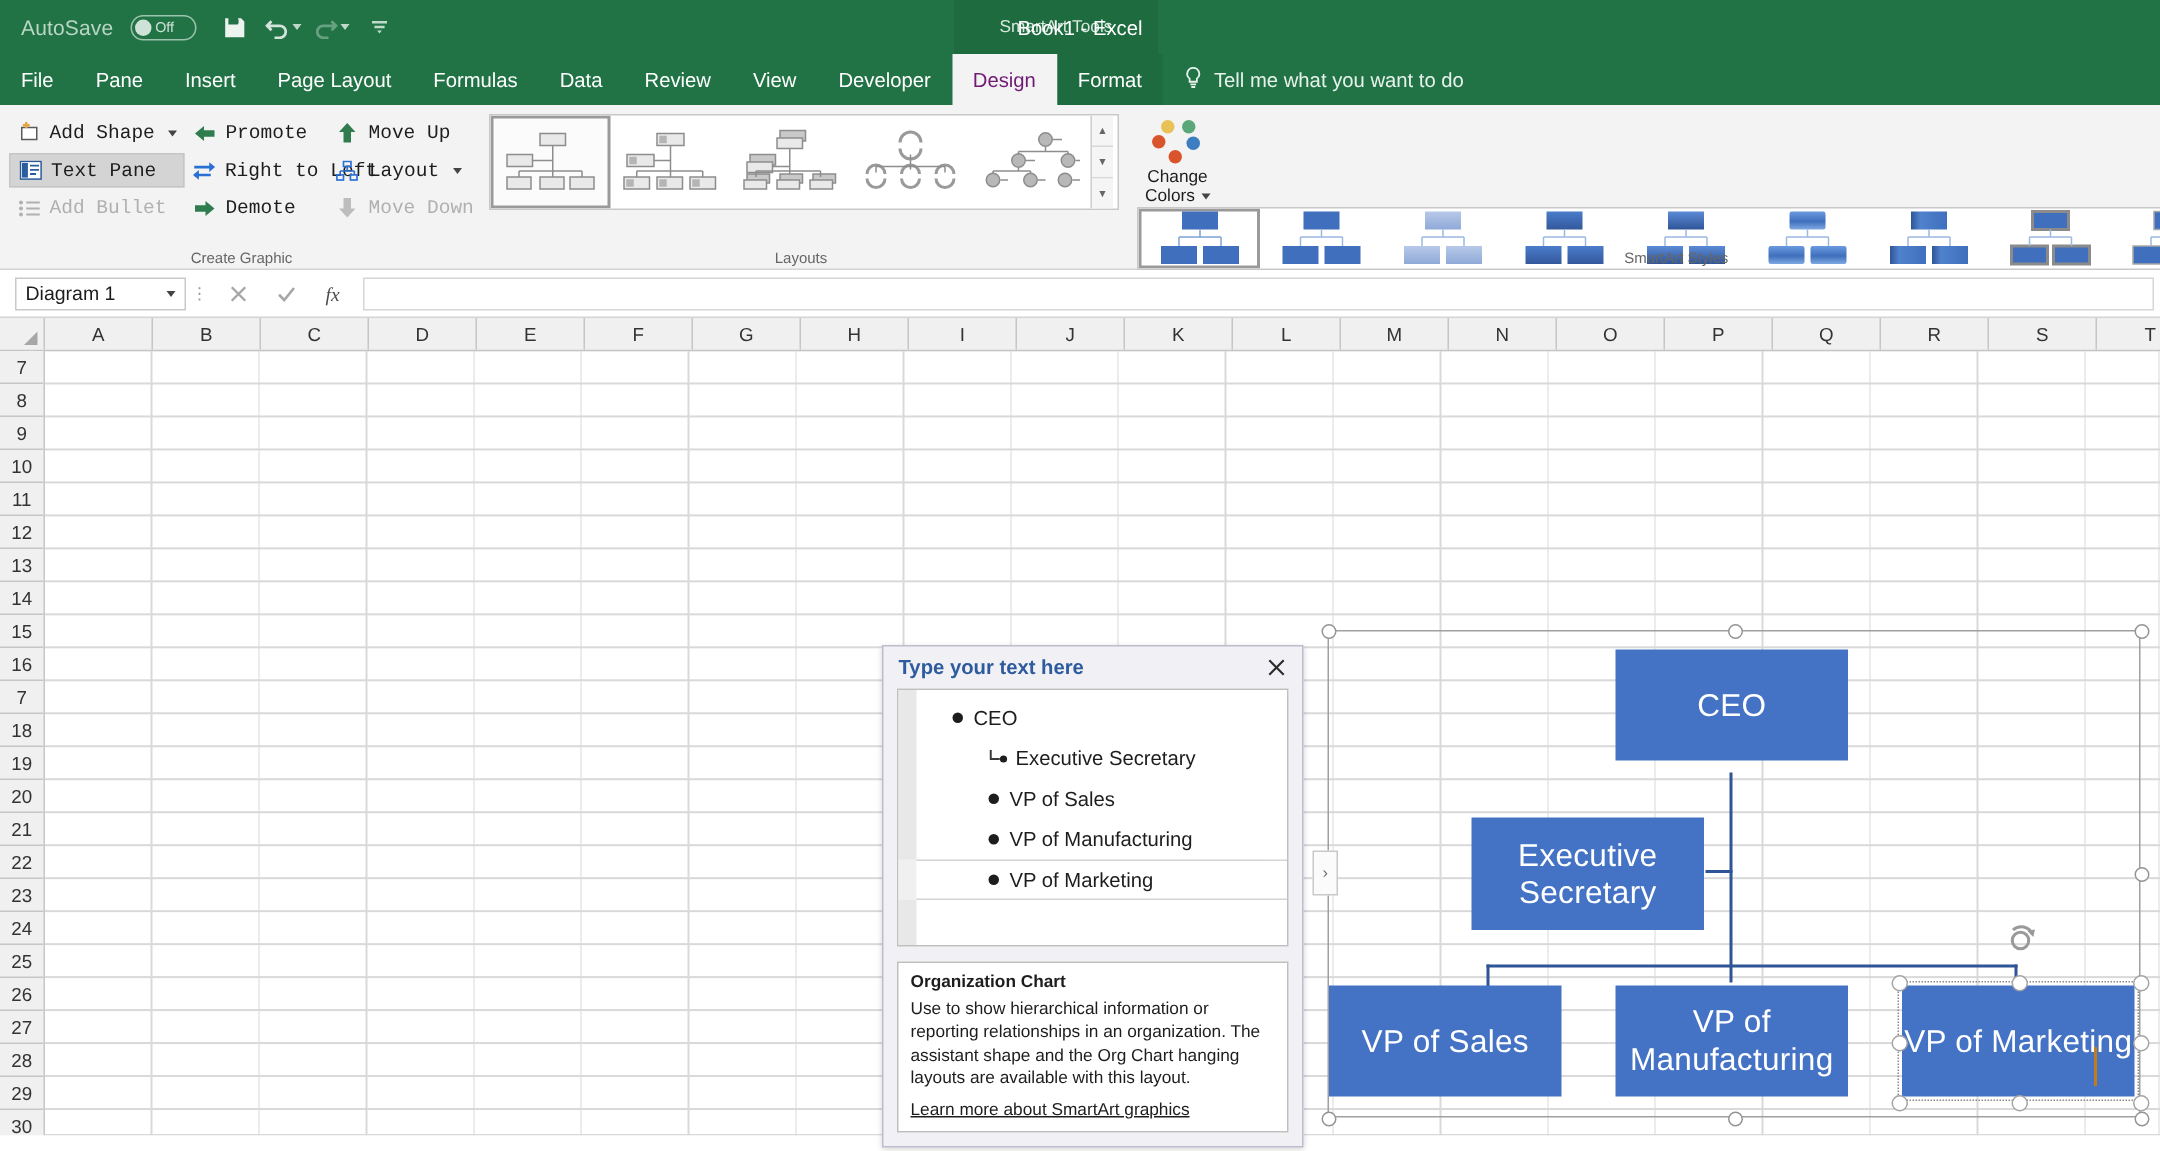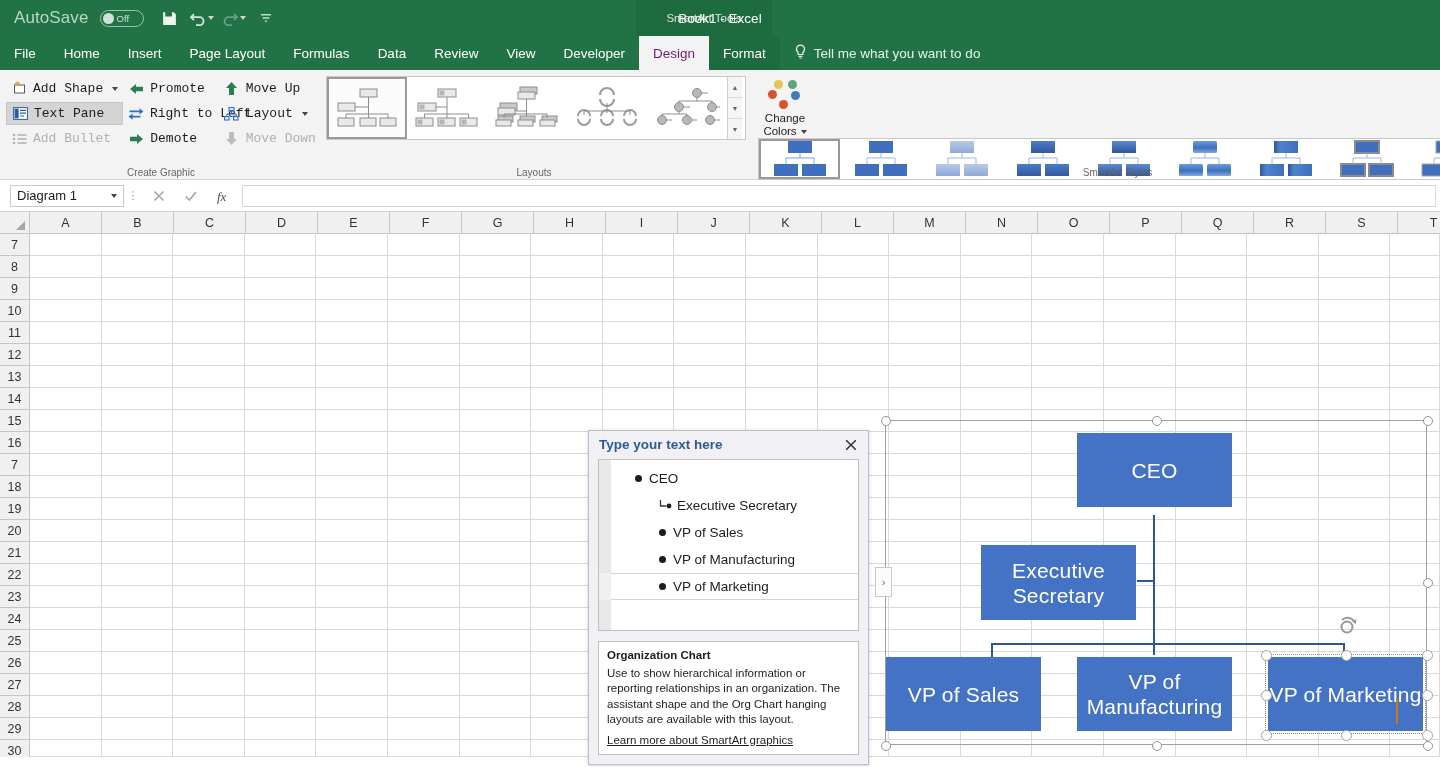--- a/index.html
+++ b/index.html
@@ -15,21 +15,21 @@
   .titlebar {
     position: relative;
     height: 36px;
     background: #217346;
     display: flex;
     align-items: center;
     color: #ffffff;
   }
   .qat { display: flex; align-items: center; padding-left: 14px; gap: 4px; height: 100%; }
   .autosave-label {
-    font-size: 17px; color: #b9d6c4; margin-right: 7px; letter-spacing: .1px;
+    font-size: 14px; color: #b9d6c4; margin-right: 7px; letter-spacing: .1px;
   }
   .toggle {
     width: 44px; height: 17px; border-radius: 9px;
     border: 1px solid #9cc4ae; display: flex; align-items: center;
     padding: 0 2px; gap: 3px;
   }
   .toggle .knob { width: 11px; height: 11px; border-radius: 50%; background: #cfe2d7; }
   .toggle .tg-text { font-size: 9.5px; color: #cfe2d7; }
   .qat-btn {
     width: 28px; height: 26px; display: flex; align-items: center; justify-content: center;
@@ -283,21 +283,21 @@
     </div>
   </div>
   <div class="ctxtab-banner">
     <span>SmartArt Tools</span>
   </div>
   <div class="wintitle">Book1  -  Excel</div>
 </div>
 
 <div class="tabstrip">
   <div class="tab">File</div>
-  <div class="tab">Home</div>
+  <div class="tab">Pane</div>
   <div class="tab">Insert</div>
   <div class="tab">Page Layout</div>
   <div class="tab">Formulas</div>
   <div class="tab">Data</div>
   <div class="tab">Review</div>
   <div class="tab">View</div>
   <div class="tab">Developer</div>
   <div class="tab active">Design</div>
   <div class="tab ctx-inactive">Format</div>
   <div class="tellme">

